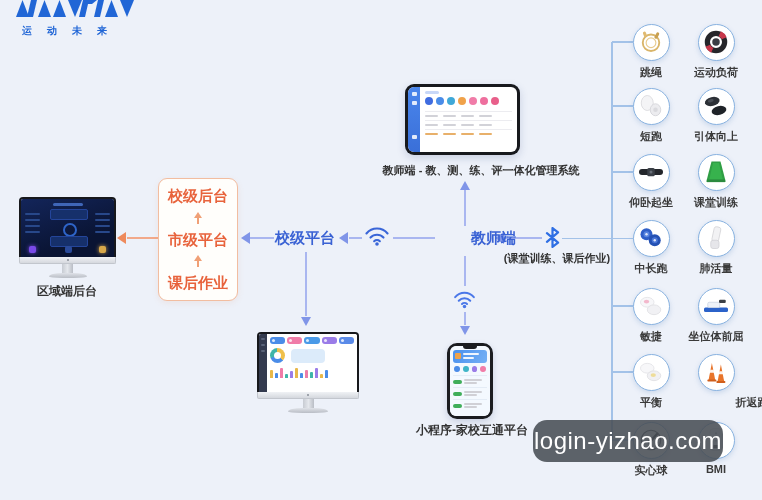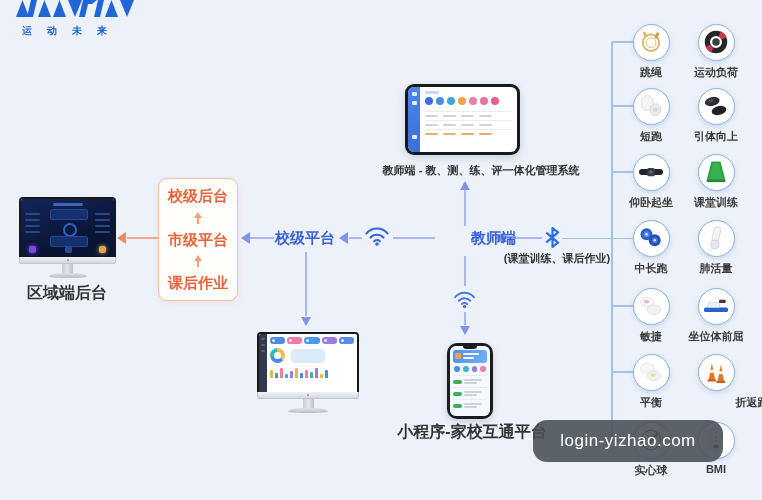--- a/index.html
+++ b/index.html
@@ -17,21 +17,21 @@
   .h-line.thin,.v-line.thin{background:#a3c2e8;}
   .arr{position:absolute;width:0;height:0;z-index:1;}
   .arr.left{border:6px solid transparent;border-right:9px solid #8095e8;border-left:none;}
   .arr.left.orange{border-right-color:#ee8a5c;}
   .arr.up{border:5px solid transparent;border-bottom:9px solid #8095e8;border-top:none;}
   .arr.down{border:5px solid transparent;border-top:9px solid #8095e8;border-bottom:none;}
 
   
   .node-label{position:absolute;text-align:right;font-size:15px;font-weight:bold;color:#3a62d4;z-index:2;}
   .caption{position:absolute;text-align:center;font-size:11px;font-weight:600;color:#333;z-index:2;}
-  .caption.big{font-size:16px;}
+  .caption.big{font-size:12px;}
 
   
   .plat-box{position:absolute;left:158px;top:178px;width:80px;height:123px;background:#fffefb;
     border:1px solid #f2bda0;border-radius:9px;box-sizing:border-box;display:flex;flex-direction:column;
     align-items:center;justify-content:space-between;padding:9px 0;z-index:2;box-shadow:0 2px 6px rgba(230,140,90,.12);}
   .plat-level{font-size:15px;font-weight:bold;color:#e8633c;line-height:16px;}
   .up-arrow{display:flex;flex-direction:column;align-items:center;}
   .up-arrow .tri{width:0;height:0;border:4px solid transparent;border-bottom:6px solid #f0a076;border-top:none;}
   .up-arrow .stem{width:2px;height:6px;background:#f0a076;}
 
@@ -100,21 +100,21 @@
   .wifi{position:absolute;color:#3a66d8;z-index:2;}
   .bt{position:absolute;color:#2f6fe4;z-index:2;}
 
   
   .dev-circle{position:absolute;width:37px;height:37px;border-radius:50%;background:#fff;border:1px solid #88b2e0;
     box-sizing:border-box;display:flex;align-items:center;justify-content:center;z-index:3;box-shadow:0 2px 5px rgba(110,150,200,.28);}
   .dev-label{position:absolute;width:84px;text-align:center;font-size:11px;font-weight:600;color:#3a3a3a;z-index:3;}
 
   
   .watermark{position:absolute;left:533px;top:420px;width:190px;height:42px;background:rgba(72,77,84,.88);
-    border-radius:14px;display:flex;align-items:center;justify-content:center;color:#fff;font-size:17px;z-index:10;letter-spacing:.5px;}
+    border-radius:14px;display:flex;align-items:center;justify-content:center;color:#fff;font-size:24px;z-index:10;letter-spacing:.5px;}
 </style>
 </head>
 <body>
 
 <div class="stage">
 
   <div class="logo">
     <svg width="118" height="17" viewBox="0 0 118 17">
       <g fill="#2166d6">
         <polygon points="0,17 6.5,0 13,17"></polygon>

